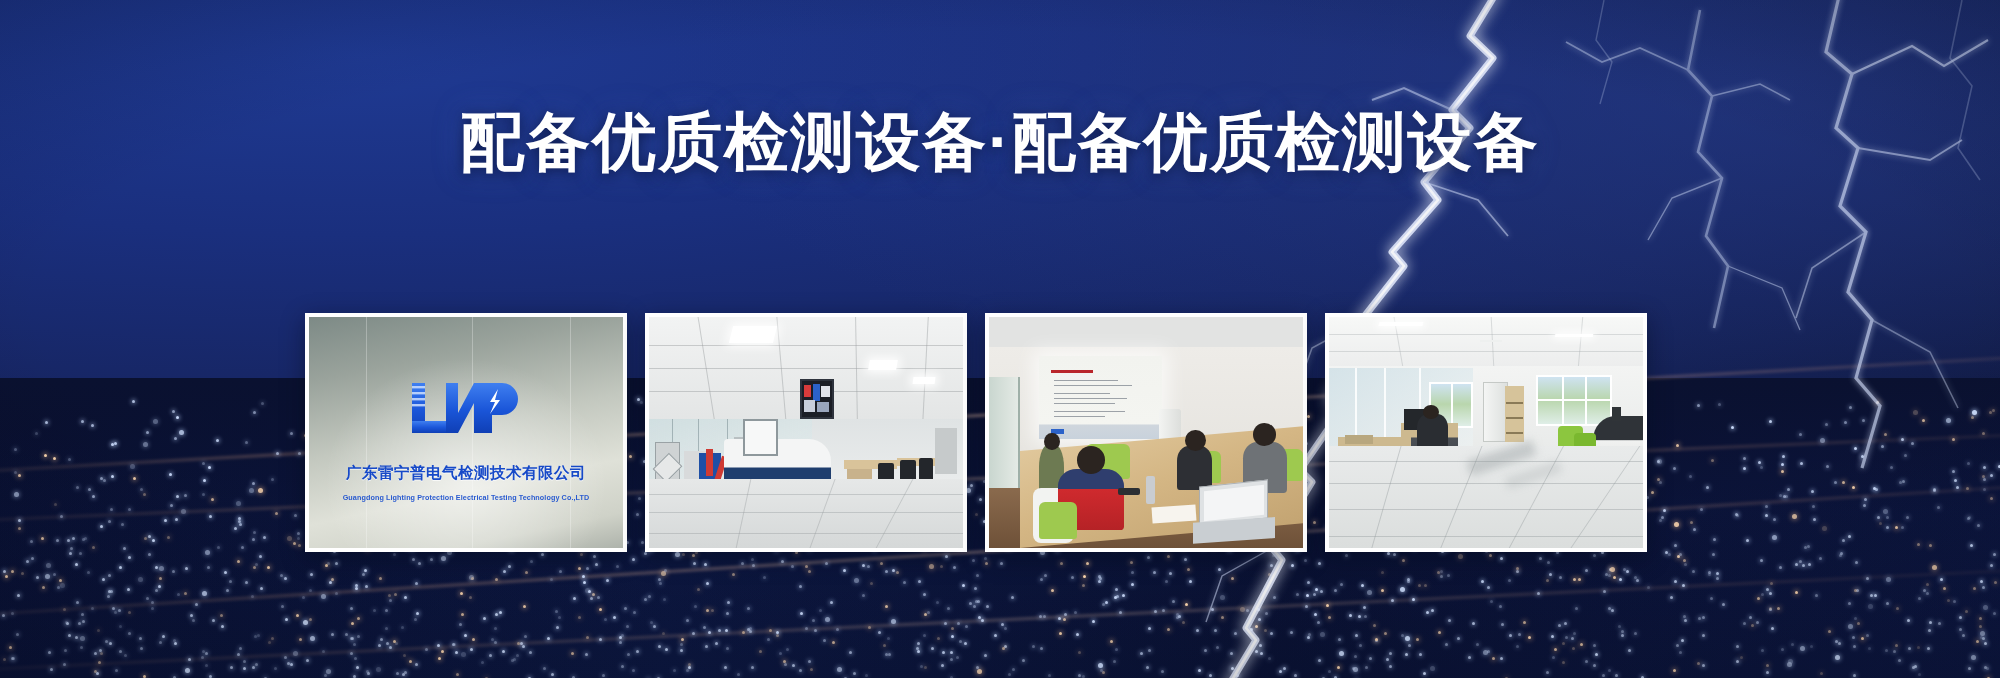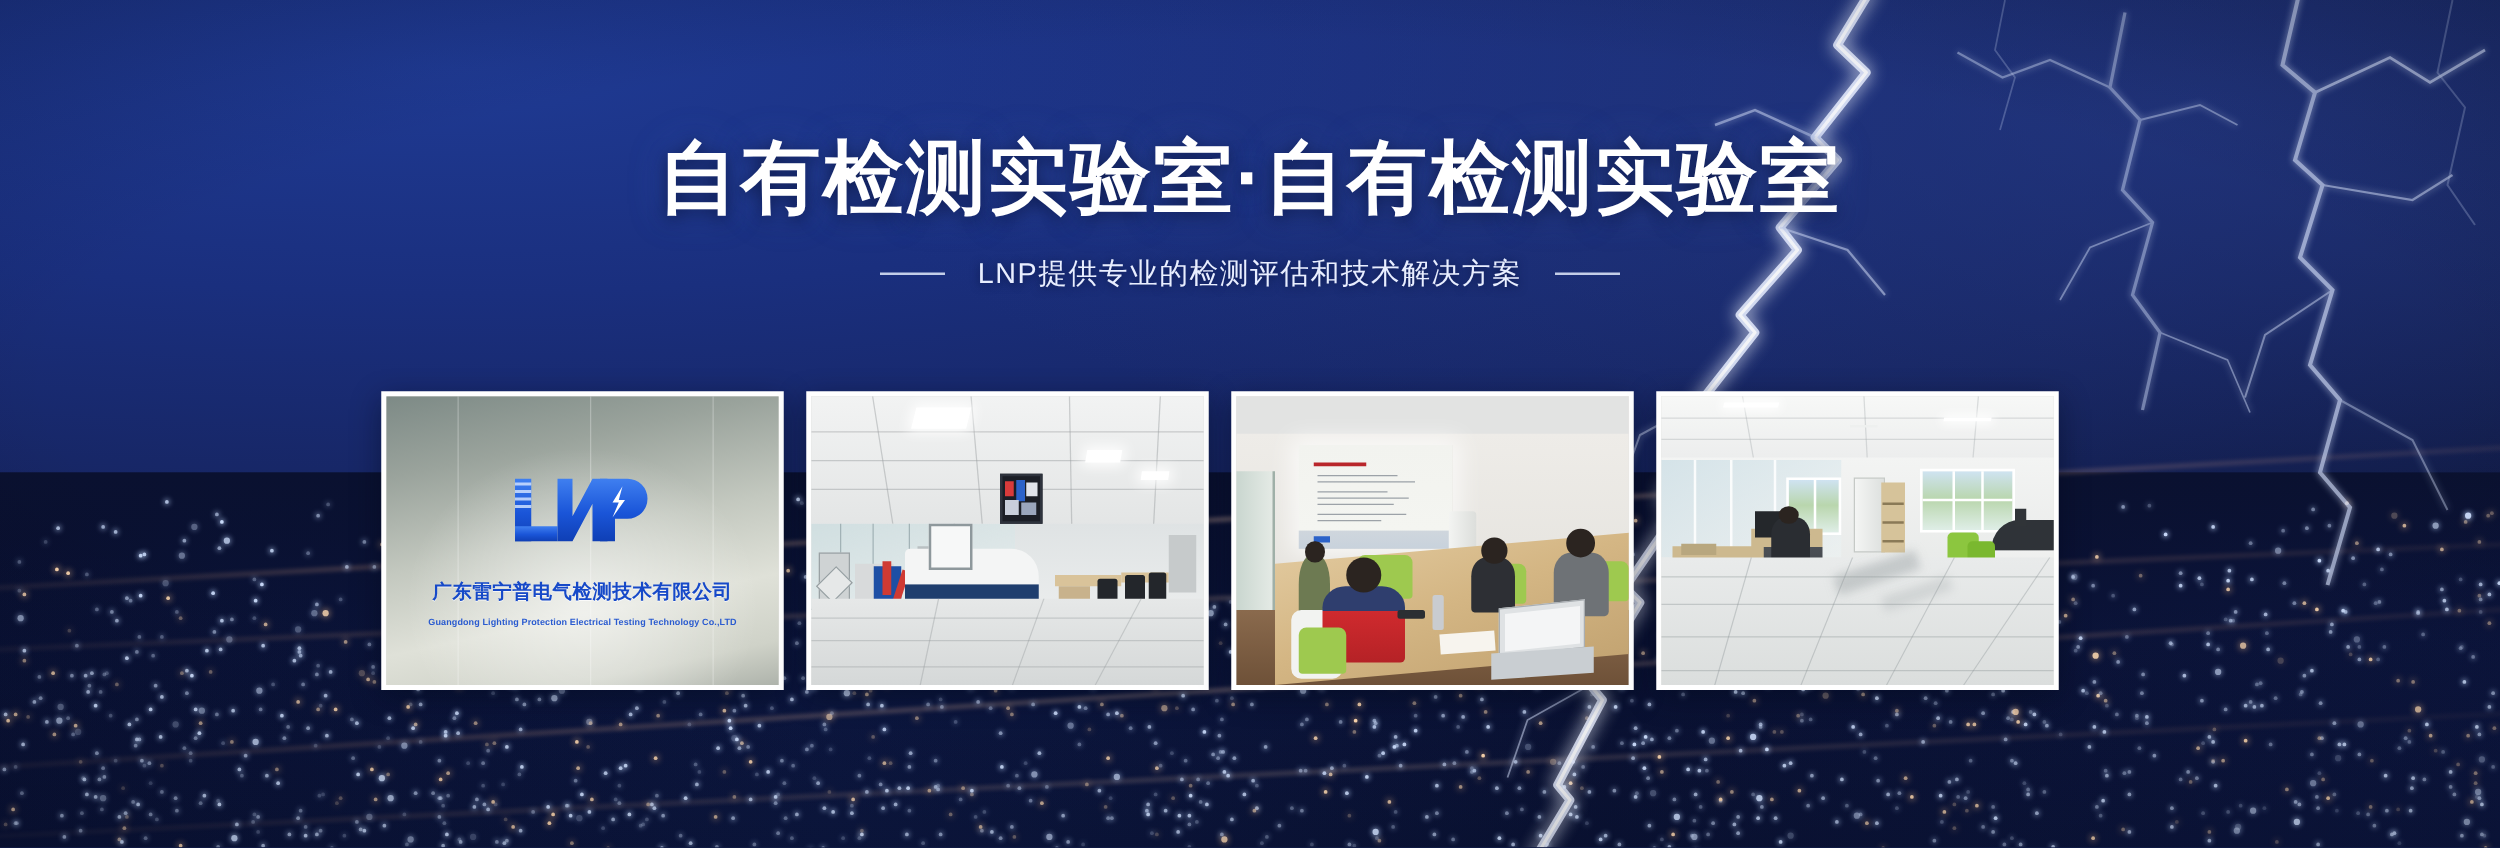--- a/index.html
+++ b/index.html
@@ -1794,27 +1794,22 @@
       <g opacity=".3">
         <path d="M1962,0 L1950,58 L1972,86 L1958,148 L1980,180" stroke="#b9c6e8" stroke-width="1.6" fill="none"></path>
         <path d="M1604,0 L1596,40 L1612,62 L1600,104" stroke="#b9c6e8" stroke-width="1.4" fill="none"></path>
       </g>
     </svg>
   </div>
 
   <div class="vignette"></div>
 
   <div class="hero">
-    <h1 class="headline">自有检测实验室·自有检测实验室</h1>
-
-    <div class="subline">
-      <span class="sub-dash"></span>
-      <span class="subtitle">LNP提供专业的检测评估和技术解决方案</span>
-      <span class="sub-dash"></span>
-    </div>
+    <h1 class="headline">配备优质检测设备·配备优质检测设备</h1>
+
   </div>
 
   <div class="gallery">
 
     <div class="photo-card">
       <div class="photo">
         <div class="sign-wall">
           <span class="sign-seam" style="left:18%"></span>
           <span class="sign-seam" style="left:52%"></span>
           <span class="sign-seam" style="left:83%"></span>

